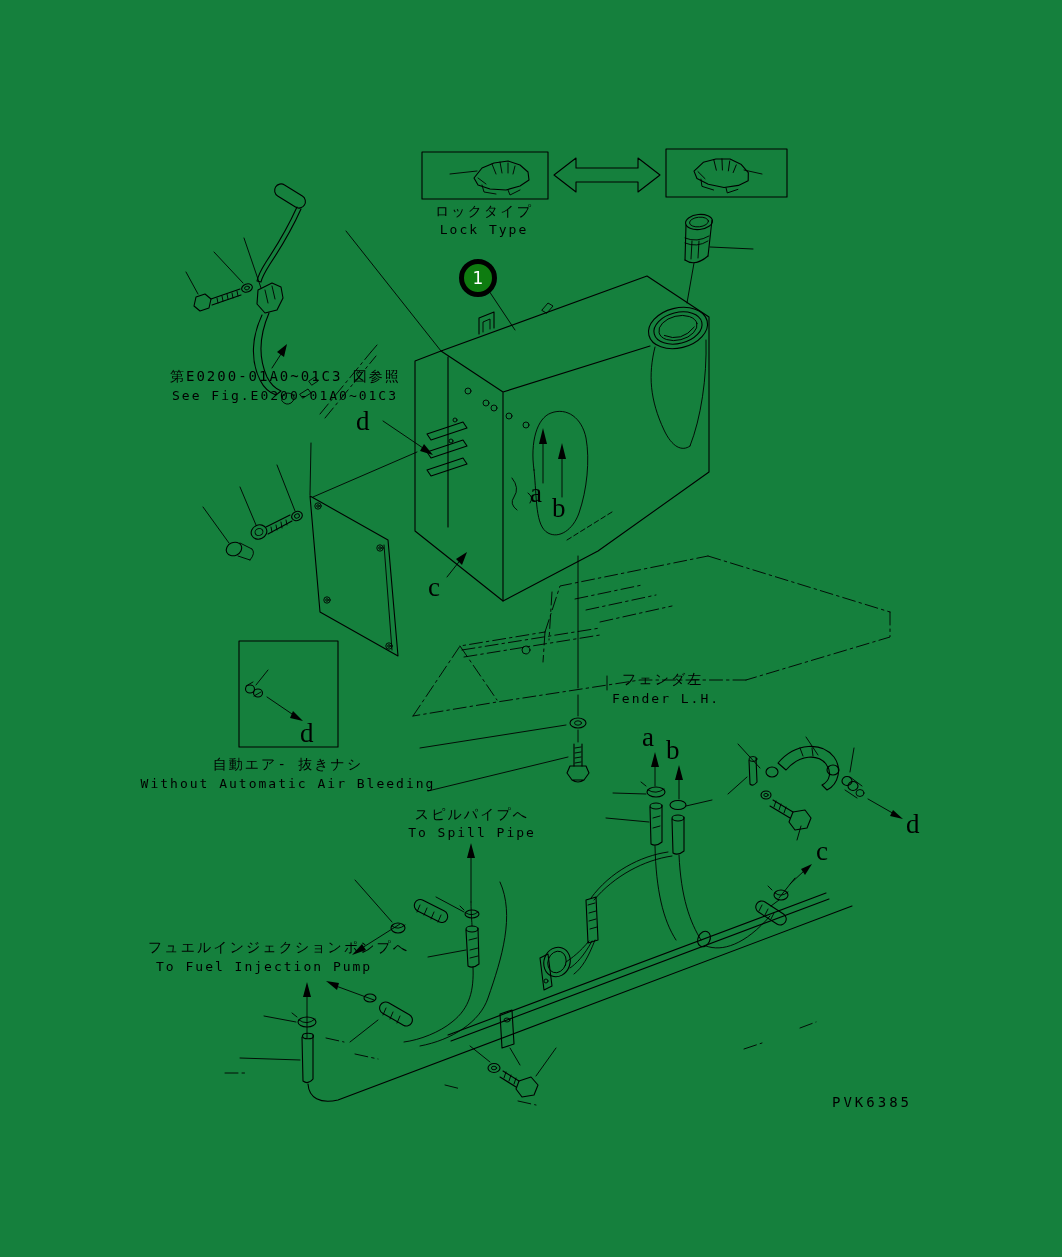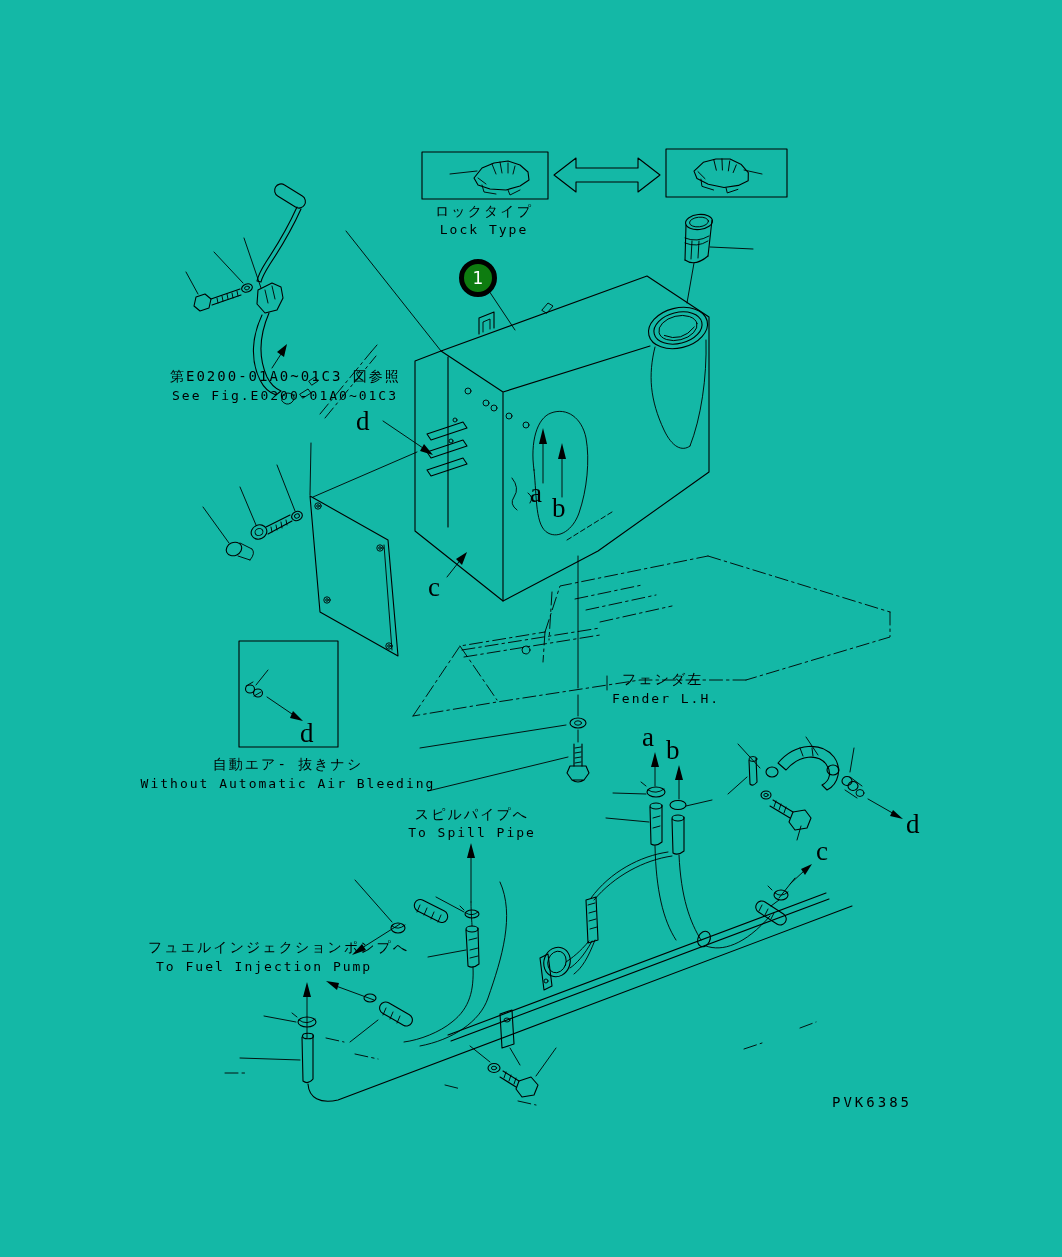--- a/index.html
+++ b/index.html
@@ -1,16 +1,16 @@
 <!DOCTYPE html>
 <html><head>
 <meta charset="utf-8">
 <style>
   html,body{margin:0;padding:0;background:#ffffff;}
-  .canvas{position:relative;width:1062px;height:1257px;background:#14b8a6;overflow:hidden;}
+  .canvas{position:relative;width:1062px;height:1257px;background:#15803d;overflow:hidden;}
   svg{display:block}
   .ln{fill:none;stroke:#000;stroke-width:1.1;stroke-linejoin:round;stroke-linecap:round}
   .thin{fill:none;stroke:#000;stroke-width:0.9;stroke-linejoin:round;stroke-linecap:round}
   .fillb{fill:#000;stroke:none}
   .phantom{stroke-dasharray:13 4 2.5 4}
   .dash{stroke-dasharray:5 3}
   text{fill:#000}
   .t{font-family:"DejaVu Sans Mono","Liberation Mono",monospace;font-size:13px;letter-spacing:2px}
   .tj{font-family:"DejaVu Sans Mono","DejaVu Sans",monospace;font-size:14px;letter-spacing:2px}
   .letter{font-family:"Liberation Serif","DejaVu Serif",serif;font-size:27px}

